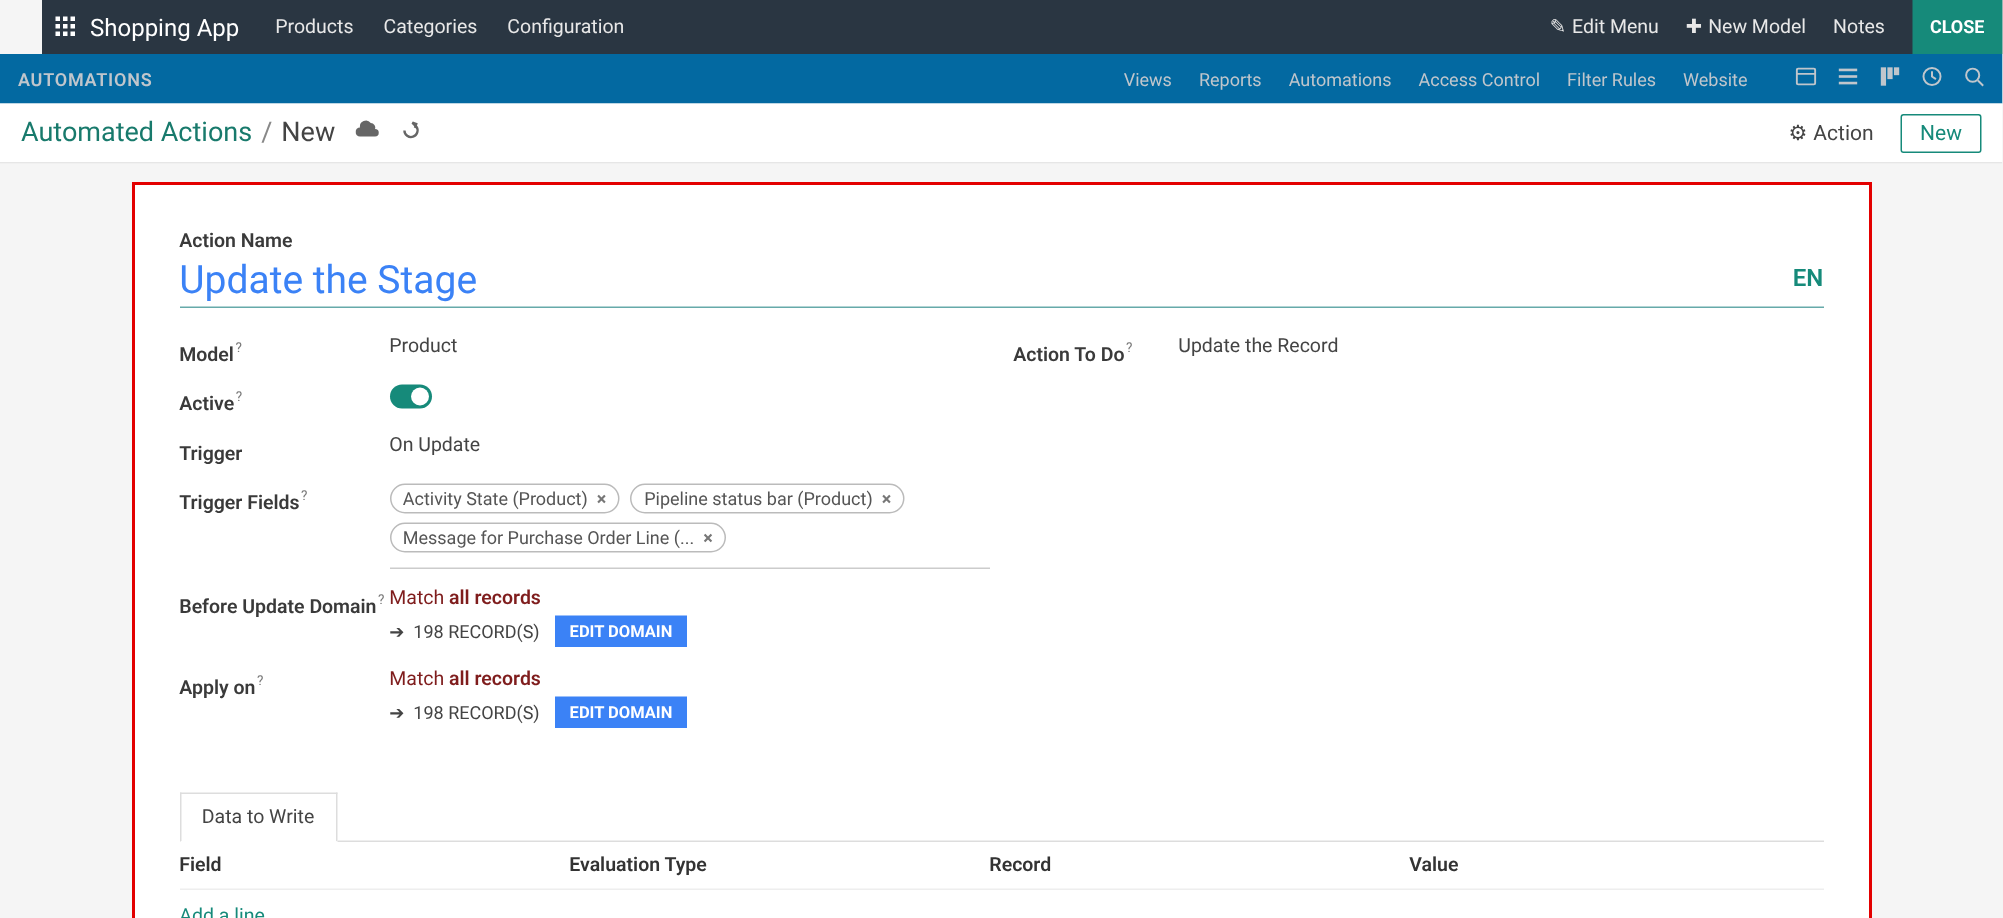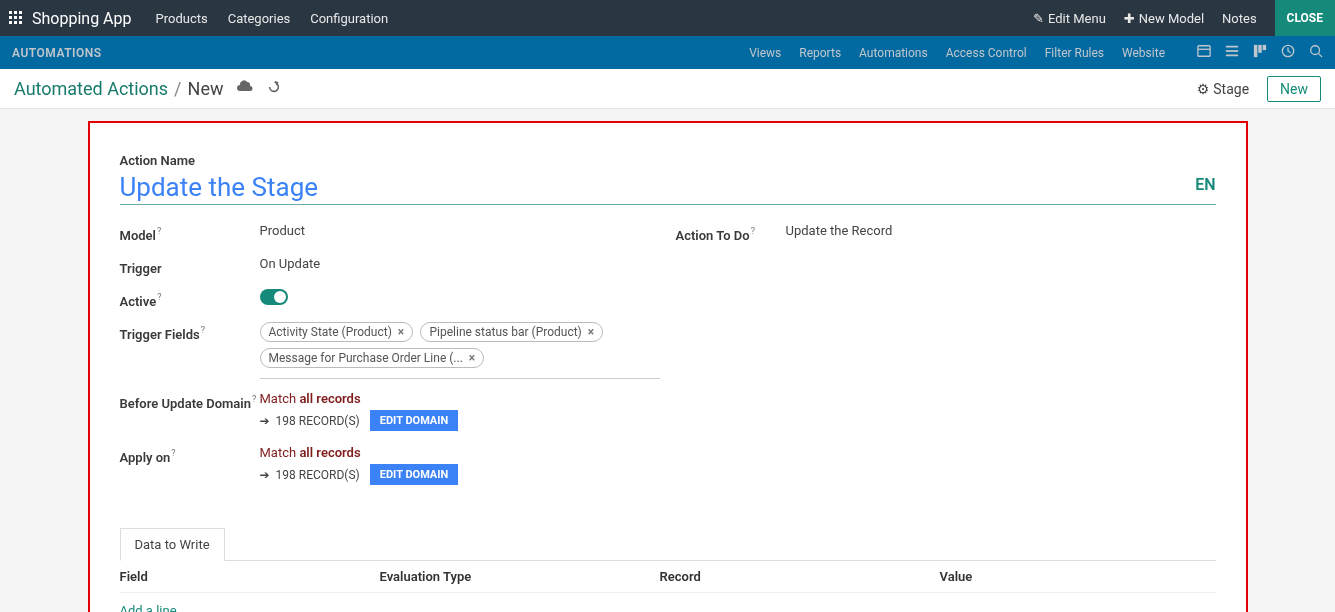--- a/index.html
+++ b/index.html
@@ -1,17 +1,17 @@
 <!DOCTYPE html>
 <html><head>
 <meta charset="utf-8">
 <style>
   * { box-sizing: border-box; margin: 0; padding: 0; font-family: -apple-system, BlinkMacSystemFont, "Segoe UI", Roboto, sans-serif; }
   body { background: #f5f5f5; width: 1335px; height: 612px; overflow: hidden; }
-  .topbar { background: #2a3642; color: #fff; display: flex; align-items: center; height: 36px; padding: 0 0 0 8px; font-size: 14px; }
+  .topbar { background: #2a3642; color: #fff; display: flex; align-items: center; height: 36px; padding: 0 0 0 8px; font-size: 14px; margin-left: 28px; }
   .apps-icon { width: 16px; height: 16px; margin-right: 8px; cursor: pointer; }
   .apps-icon svg { display: block; }
   .app-title { font-size: 16px; margin-right: 24px; cursor: pointer; }
   .topbar .menu-link { margin-right: 20px; color: #e8e8e8; cursor: pointer; font-size: 13px; }
   .topbar .spacer { flex: 1; }
   .topbar .right-link { margin-right: 18px; color: #e8e8e8; cursor: pointer; font-size: 13px; display: inline-flex; align-items: center; gap: 4px; }
   .close-btn { background: #168a7a; color: #fff; padding: 10px 12px; height: 36px; font-size: 12px; font-weight: 700; cursor: pointer; display: flex; align-items: center; }
   .subbar { background: #0369a1; color: #c0c6cc; display: flex; align-items: center; height: 33px; padding: 0 12px; font-size: 12px; }
   .subbar .sub-title { font-weight: 600; letter-spacing: .5px; }
   .subbar .spacer { flex: 1; }
@@ -146,21 +146,21 @@
   </span>
   <span class="crumb-icon">
     <svg width="14" height="14" viewBox="0 0 16 16" fill="none" stroke="#666" stroke-width="1.8">
         <path d="M3 8a5 5 0 109-3L9 2"></path>
         <path d="M9 2l3 1-1 3" fill="none"></path>
       </svg>
   </span>
   <span class="spacer"></span>
   <span class="action-btn">
     <span>⚙</span>
-    <span>Stage</span>
+    <span>Action</span>
   </span>
   <button class="new-btn">New</button>
 </div>
 
 <div class="page-area">
   <div class="form-card">
 
     <span class="field-label name-label">Action Name</span>
     <div class="name-row">
       <input class="name-input" value="Update the Stage" style="">
@@ -169,29 +169,29 @@
 
     <div class="two-col">
       <div class="col">
 
         <div class="row">
           <div class="lbl"><span class="field-label">Model</span><span class="help-sup">?</span></div>
           <div class="val">Product</div>
         </div>
 
         <div class="row">
+          <div class="lbl"><span class="field-label">Active</span><span class="help-sup">?</span></div>
+          <div class="val">
+              <div class="toggle"></div>
+            </div>
+        </div>
+
+        <div class="row">
           <div class="lbl"><span class="field-label">Trigger</span></div>
           <div class="val">On Update</div>
-        </div>
-
-        <div class="row">
-          <div class="lbl"><span class="field-label">Active</span><span class="help-sup">?</span></div>
-          <div class="val">
-              <div class="toggle"></div>
-            </div>
         </div>
 
         <div class="row">
           <div class="lbl"><span class="field-label">Trigger Fields</span><span class="help-sup">?</span></div>
           <div class="val">
             <div class="tag-wrap">
               <span class="tag">
                   <span>Activity State (Product)</span>
                   <span class="x">×</span>
                 </span>

